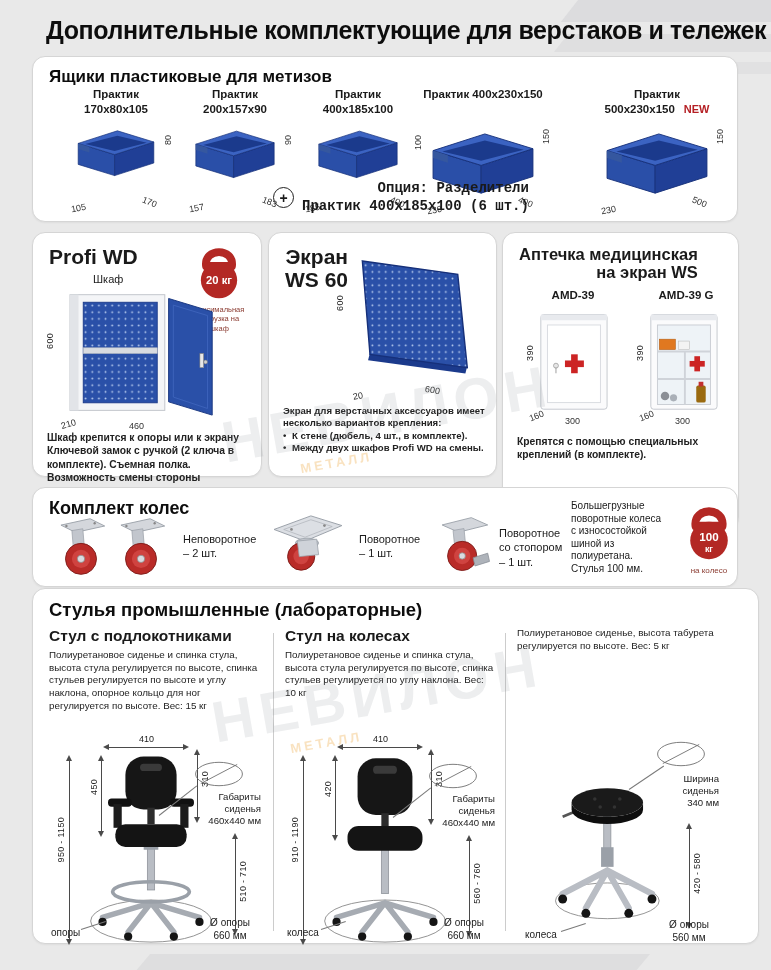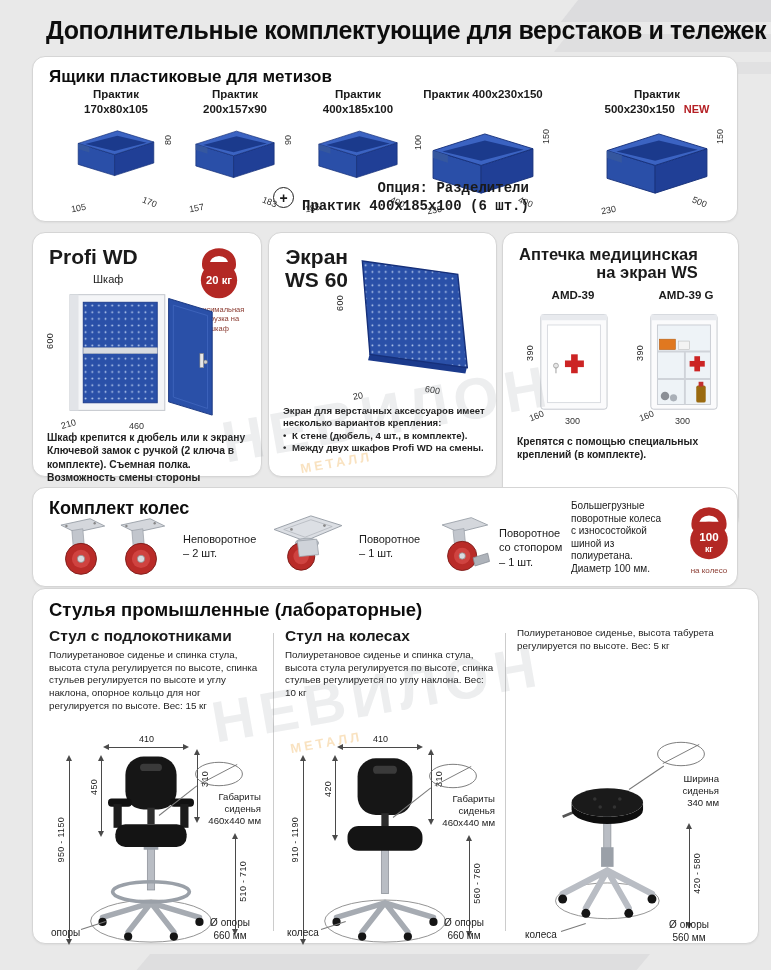--- a/index.html
+++ b/index.html
@@ -316,21 +316,21 @@
       <div class="kb-cap pre">максимальная
 нагрузка на
 шкаф</div>
     </div>
     <svg style="position:absolute; left:26px; top:56px; width:168px; height:128px;" viewBox="0 0 170 135">
         <use href="#cabinet"></use>
       </svg>
     <span class="vlab" style="left:12px; top:100px;">600</span>
     <span class="slab" style="left:28px; top:186px; transform:rotate(-16deg); font-size:9px;">210</span>
     <span class="slab" style="left:96px; top:188px; font-size:9px;">460</span>
-    <div class="desc" style="left:14px; top:198px; width:202px;"><span>Шкаф крепится </span><b>к дюбель</b><span> или </span><b>к экрану</b><span> Ключевой замок с ручкой (2 ключа в комплекте). Съемная полка. Возможность смены стороны открывания.</span></div>
+    <div class="desc" style="left:14px; top:198px; width:202px;"><span>Шкаф крепится </span><b>к опоры</b><span> или </span><b>к экрану</b><span> Ключевой замок с ручкой (2 ключа в комплекте). Съемная полка. Возможность смены стороны открывания.</span></div>
   </section>
 
   <section class="card card-screen">
     <div class="big-title pre">Экран
 WS 60</div>
     <svg style="position:absolute; left:80px; top:22px; width:124px; height:134px;" viewBox="0 0 130 140">
         <use href="#screenpanel"></use>
       </svg>
     <span class="vlab" style="left:66px; top:62px;">600</span>
     <span class="slab" style="left:156px; top:152px; transform:rotate(10deg); font-size:9px;">600</span>
@@ -383,21 +383,21 @@
         <use href="#caster-brake"></use>
       </svg>
     <div class="wheel-lab pre" style="left:466px; top:38px;">Поворотное
 со стопором
 – 1 шт.</div>
     <div class="wheels-desc pre">Большегрузные
 поворотные колеса
 с износостойкой
 шиной из
 полиуретана.
-Диаметр 100 мм.</div>
+Стулья 100 мм.</div>
     <div class="kb-wrap" style="left:648px; top:14px; width:56px;">
       <svg viewBox="0 0 60 66" style="width:54px;height:59px;">
         <use href="#kb"></use>
         <text x="30" y="44" text-anchor="middle" font-size="13" font-weight="bold" fill="#fff">100</text>
         <text x="30" y="56" text-anchor="middle" font-size="10" font-weight="bold" fill="#fff">кг</text>
       </svg>
       <div class="kb-cap" style="font-size:8px;">на колесо</div>
     </div>
   </section>
 

